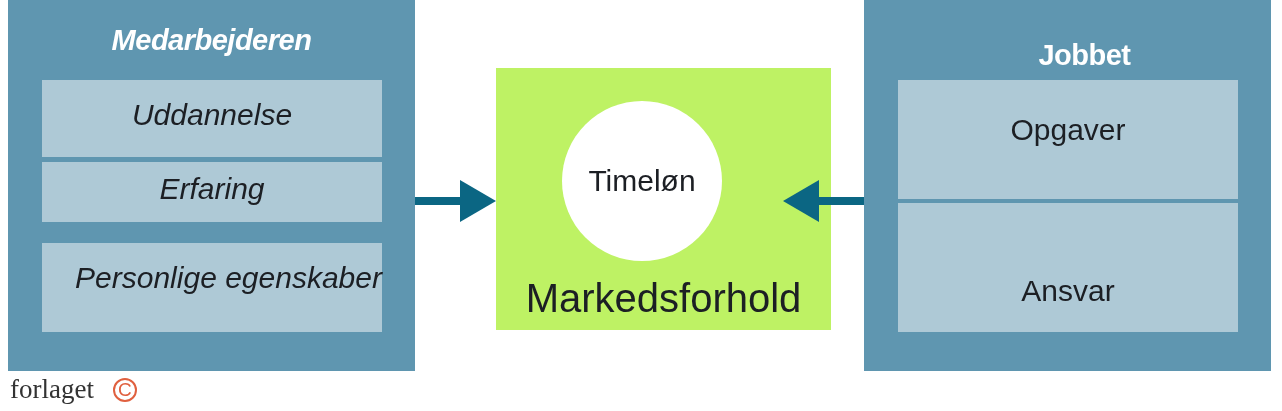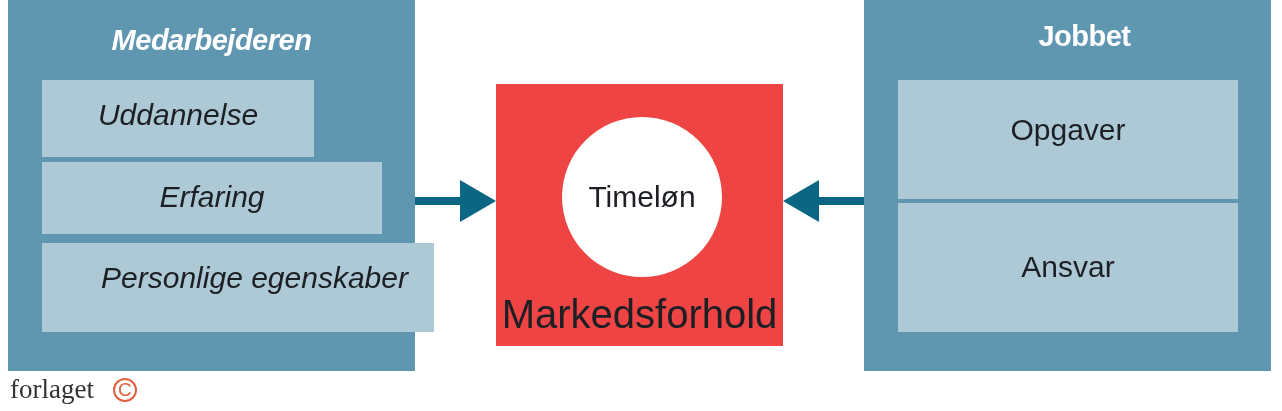--- a/index.html
+++ b/index.html
@@ -6,48 +6,48 @@
     body { width: 1282px; height: 411px; position: relative; overflow: hidden;
            font-family: "Liberation Sans", sans-serif; }
     .panel { position: absolute; background: #5f96b0; }
     .panel-title { position: absolute; left: 0; right: 0; text-align: center;
                    color: #ffffff; font-weight: bold; font-size: 29px;
                    font-family: "Liberation Sans", sans-serif; letter-spacing: -0.5px; }
     .inner { position: absolute; background: #aec9d6; display: flex;
              align-items: flex-start; justify-content: center; color: #1c1f24;
              font-size: 30px; font-family: "Liberation Sans", sans-serif; }
     .inner span { display: block; }
-    .center-box { position: absolute; left: 496px; top: 84px; width: 287px; height: 262px;
-                  background: #ef4444; }
+    .center-box { position: absolute; left: 496px; top: 68px; width: 287px; height: 262px;
+                  background: #bef264; padding-left: 48px; }
     .circle { position: absolute; left: 66px; top: 33px; width: 160px; height: 160px;
               border-radius: 50%; background: #ffffff; display: flex;
               align-items: center; justify-content: center; color: #1c1f24;
               font-size: 30px; font-family: "Liberation Sans", sans-serif; }
     .center-label { position: absolute; left: 0; right: 0; top: 208px; text-align: center;
                     color: #1c1f24; font-size: 40px; font-family: "Liberation Sans", sans-serif; }
     .arrow { position: absolute; }
     .logo { position: absolute; left: 10px; top: 374px; font-family: "Liberation Serif", serif;
             font-size: 27px; color: #333333; display: flex; align-items: center; gap: 16px; }
     .copyright { display: inline-flex; width: 24px; height: 24px; border: 2px solid #e0603f;
                  border-radius: 50%; color: #e0603f; font-size: 19px; align-items: center;
                  justify-content: center; font-family: "Liberation Sans", sans-serif;
                  margin: 0 3px; box-sizing: border-box; line-height: 1; }
   </style>
 </head>
 <body>
 
 <div class="panel" style="left:8px; top:0; width:407px; height:371px;font-style:italic;">
   <div class="panel-title" style="top:24px;">Medarbejderen</div>
-  <div class="inner" style="left:34px; top:80px; width:272px; height:77px; padding-top:18px; box-sizing:border-box;">
+  <div class="inner" style="left:34px; top:80px; width:340px; height:77px; padding-top:18px; box-sizing:border-box;">
     <span>Uddannelse</span>
   </div>
-  <div class="inner" style="left:34px; top:162px; width:340px; height:72px; padding-top:18px; box-sizing:border-box;">
+  <div class="inner" style="left:34px; top:162px; width:340px; height:60px; padding-top:10px; box-sizing:border-box;">
     <span>Erfaring</span>
   </div>
-  <div class="inner" style="left:34px; top:243px; width:392px; height:89px; padding-top:18px; box-sizing:border-box;padding-left:33px;">
+  <div class="inner" style="left:34px; top:243px; width:340px; height:89px; padding-top:18px; box-sizing:border-box;padding-left:33px;">
     <span>Personlige egenskaber</span>
   </div>
 </div>
 
 <svg class="arrow" style="left:415px; top:178px;" width="82" height="46" viewBox="0 0 82 46">
   <rect x="0" y="19" width="46" height="8" fill="#0b6683"></rect>
   <polygon points="45,2 81,23 45,44" fill="#0b6683"></polygon>
 </svg>
 
 <div class="center-box">
@@ -56,25 +56,25 @@
   </div>
   <div class="center-label">Markedsforhold</div>
 </div>
 
 <svg class="arrow" style="left:783px; top:178px;" width="82" height="46" viewBox="0 0 82 46">
   <polygon points="0,23 36,2 36,44" fill="#0b6683"></polygon>
   <rect x="35" y="19" width="47" height="8" fill="#0b6683"></rect>
 </svg>
 
 <div class="panel" style="left:864px; top:0; width:407px; height:371px;">
-  <div class="panel-title" style="top:20px;margin-left:34px;">Jobbet</div>
+  <div class="panel-title" style="top:39px;margin-left:34px;">Jobbet</div>
   <div class="inner" style="left:34px; top:80px; width:340px; height:119px; padding-top:33px; box-sizing:border-box;">
     <span>Opgaver</span>
   </div>
-  <div class="inner" style="left:34px; top:203px; width:340px; height:129px; padding-top:47px; box-sizing:border-box;">
+  <div class="inner" style="left:34px; top:203px; width:340px; height:129px; padding-top:47px; box-sizing:border-box;align-items:center;">
     <span>Ansvar</span>
   </div>
 </div>
 
 <div class="logo">
   <span>forlaget</span>
   <span class="copyright">C</span>
 </div>
 
 </body></html>

